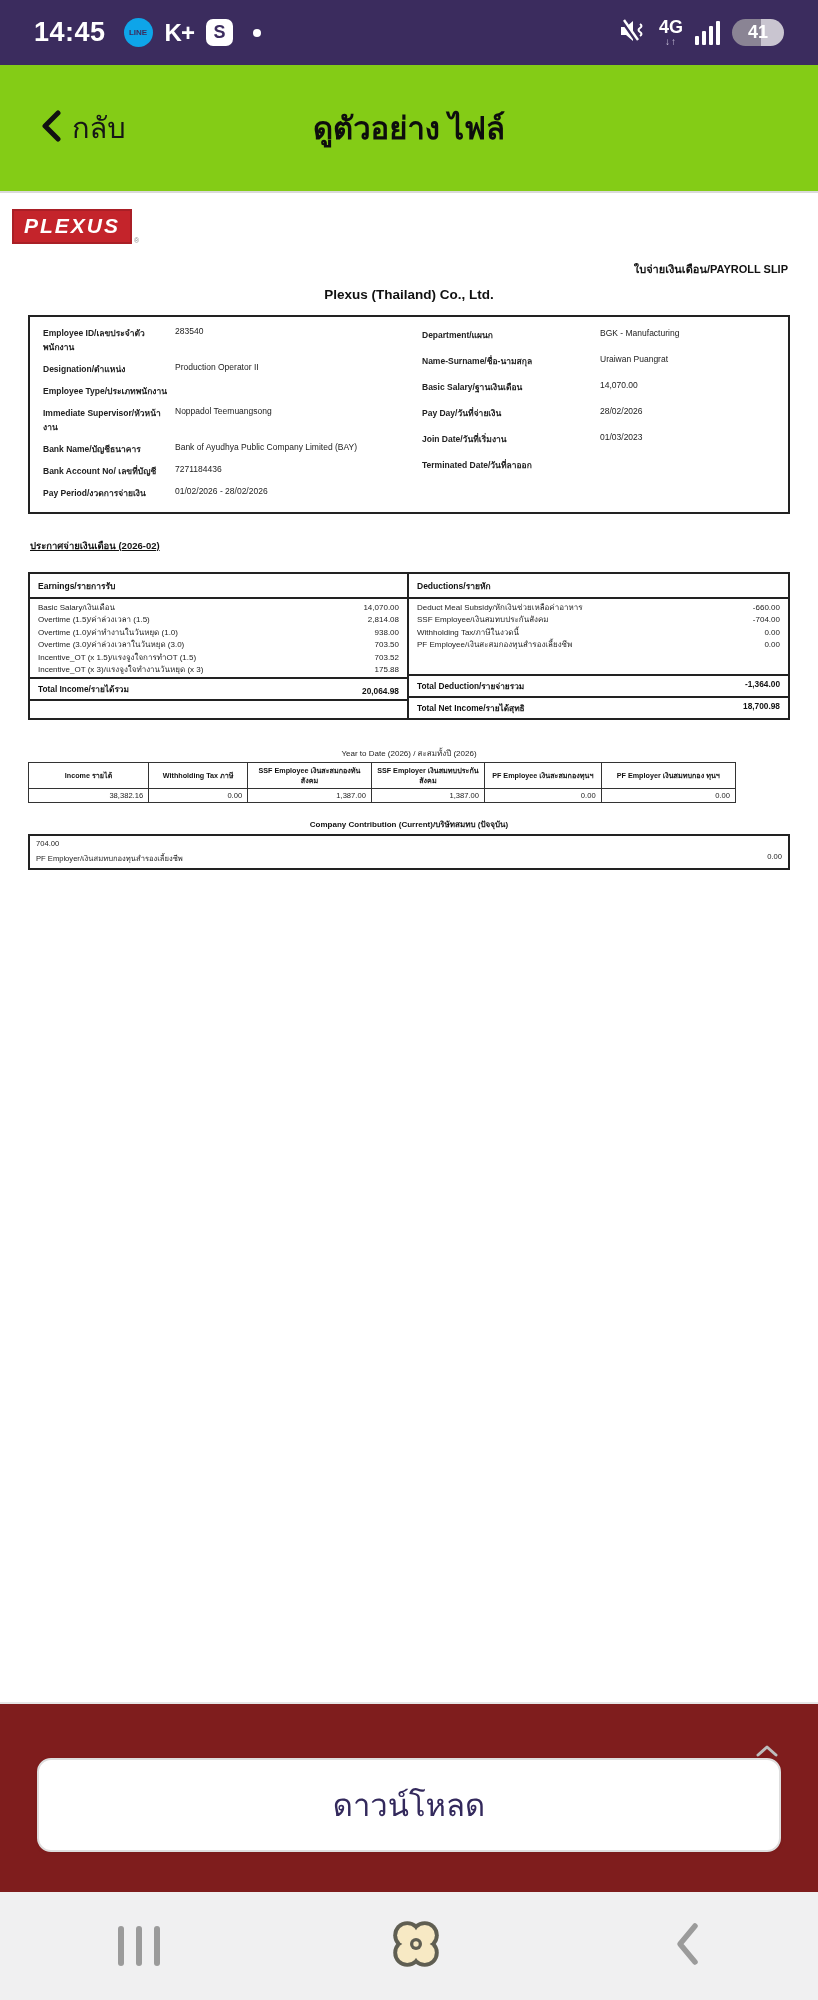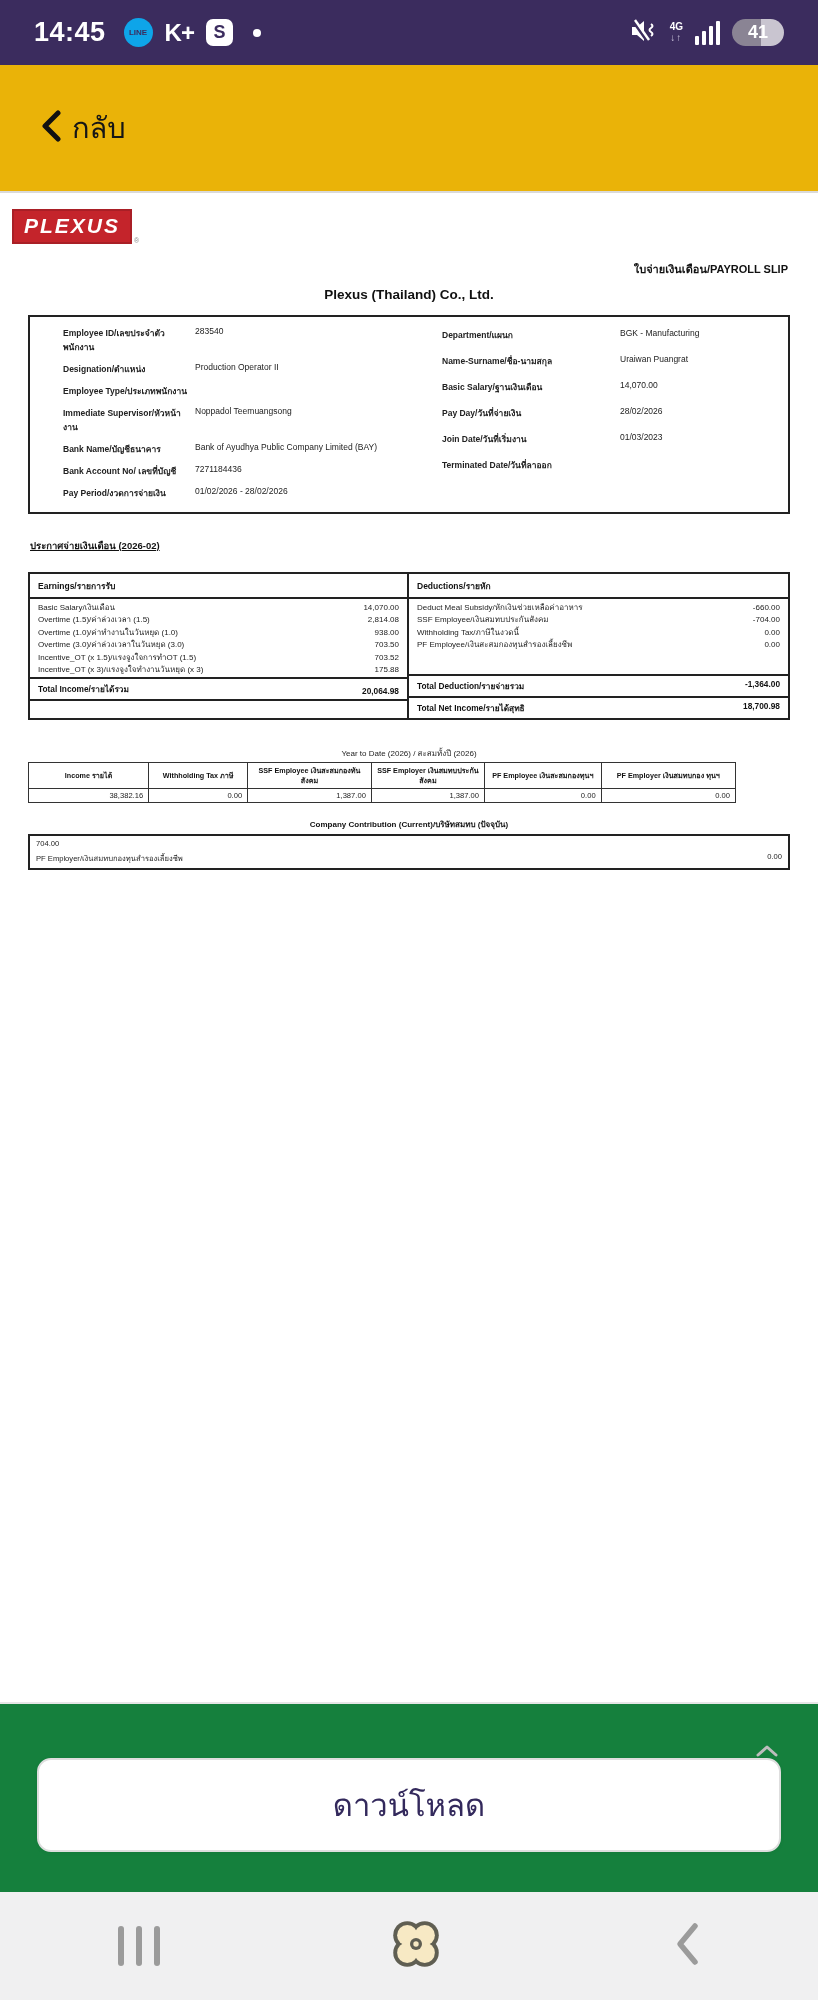--- a/index.html
+++ b/index.html
@@ -22,36 +22,36 @@
   }
   .sb-kplus { font-size:24px; font-weight:700; letter-spacing:-1px; }
   .sb-s-icon {
     width:27px; height:27px; border-radius:7px; background:#fff; color:#3b2c5e;
     display:flex; align-items:center; justify-content:center;
     font-size:18px; font-weight:700;
   }
   .sb-dot { width:8px; height:8px; border-radius:50%; background:#fff; margin-left:8px; }
   .sb-right { margin-left:auto; display:flex; align-items:center; gap:12px; }
   .sb-net { display:flex; flex-direction:column; align-items:center; line-height:1; }
-  .sb-net-4g { font-size:10px; font-weight:700; }
+  .sb-net-4g { font-size:18px; font-weight:700; }
   .sb-net-arrows { font-size:10px; color:#cdc6de; margin-top:1px; letter-spacing:1px; }
   .sb-signal { display:flex; align-items:flex-end; gap:3px; height:24px; }
   .sb-signal span { width:4px; background:#fff; border-radius:1px; display:block; }
   .sb-signal .b1{height:9px;} .sb-signal .b2{height:14px;}
   .sb-signal .b3{height:19px;} .sb-signal .b4{height:24px;}
   .sb-batt {
     width:52px; height:27px; border-radius:14px;
     background:linear-gradient(90deg,#8a8494 0 55%,#c9c5d0 55% 100%);
     display:flex; align-items:center; justify-content:center;
     font-size:18px; font-weight:700; color:#fff;
   }
 
   
   .app-header {
-    height:128px; background:#eab308; border-bottom:2px solid #dadada;
+    height:128px; background:#84cc16; border-bottom:2px solid #dadada;
     display:flex; align-items:center; position:relative; padding:0 40px;
   }
   .back-btn { display:flex; align-items:center; gap:10px; cursor:pointer; }
   .back-label { font-size:29px; color:#161616; }
   .page-title {
     position:absolute; left:0; right:0; text-align:center;
     font-size:31px; font-weight:700; color:#0d0d0d; pointer-events:none;
   }
 
   
@@ -66,21 +66,21 @@
   .slip-label { text-align:right; padding-right:30px; margin-top:16px;
     font-size:11px; font-weight:700; color:#111; }
   .company-name { text-align:center; font-size:13.5px; font-weight:700;
     color:#111; margin-top:9px; }
 
   .info-table {
     margin:13px 28px 0; border:2px solid #222; display:flex;
     padding:5px 0 8px; min-height:134px;
   }
   .info-col { width:50%; }
-  .irow { display:flex; padding:4px 8px 4px 13px; font-size:8.5px; color:#222;margin-left:20px; }
+  .irow { display:flex; padding:4px 8px 4px 13px; font-size:8.5px; color:#222; }
   .info-col.right .irow { padding-top:6px; padding-bottom:6px; }
   .ilabel { font-weight:700; flex-shrink:0; }
   .info-col.left .ilabel { width:132px; }
   .info-col.right .ilabel { width:178px; }
   .ivalue { flex:1; padding-right:10px; line-height:1.3; }
 
   .period-title {
     margin:24px 0 0 30px; font-size:9.5px; font-weight:700;
     text-decoration:underline; color:#111;
   }
@@ -109,21 +109,21 @@
   .ytd-table td { border:1.5px solid #333; font-size:7.6px; text-align:right;
     padding:2px 5px; color:#222; }
 
   .cc-caption { text-align:center; font-size:8px; font-weight:700;
     color:#111; margin-top:15px; }
   .cc-table { margin:3px 28px 0; border:2px solid #222; padding:1px 0 2px; }
   .ccrow { display:flex; font-size:7.6px; color:#222; padding:2px 6px; }
   .ccrow .pl { flex:1; }
 
   
-  .download-area { height:190px; background:#15803d;
+  .download-area { height:190px; background:#7f1d1d;
     border-top:2px solid #e6e6e6; position:relative; }
   .caret-up { position:absolute; right:38px; top:40px; cursor:pointer; }
   .download-btn {
     position:absolute; left:37px; right:37px; top:54px; height:94px;
     background:#fff; border:2px solid #dedede; border-radius:14px;
     box-shadow:0 1px 4px rgba(0,0,0,.05);
     display:flex; align-items:center; justify-content:center;
     font-size:31px; color:#33295c; cursor:pointer;
   }
 
@@ -170,20 +170,21 @@
 
 <div class="app-header">
   <div class="back-btn">
     <span>
       <svg width="22" height="32" viewBox="0 0 22 32">
         <polyline points="18,3 5,16 18,29" fill="none" stroke="#111" stroke-width="5" stroke-linecap="round" stroke-linejoin="round"></polyline>
       </svg>
     </span>
     <span class="back-label">กลับ</span>
   </div>
+  <div class="page-title">ดูตัวอย่าง ไฟล์</div>
 </div>
 
 <div class="document">
 
   <div class="logo-wrap">
     <span class="logo">PLEXUS</span>
     <span class="logo-reg">®</span>
   </div>
 
   <div class="slip-label">ใบจ่ายเงินเดือน/PAYROLL SLIP</div>

